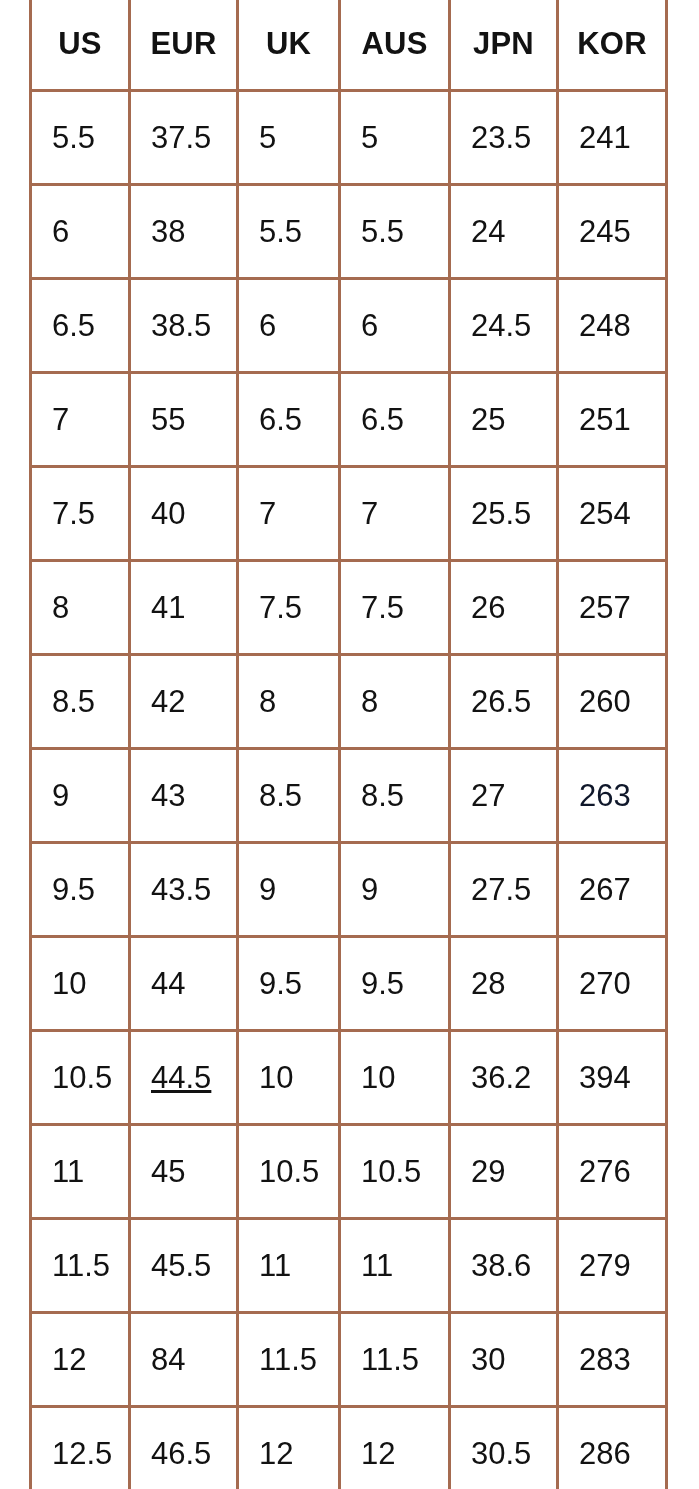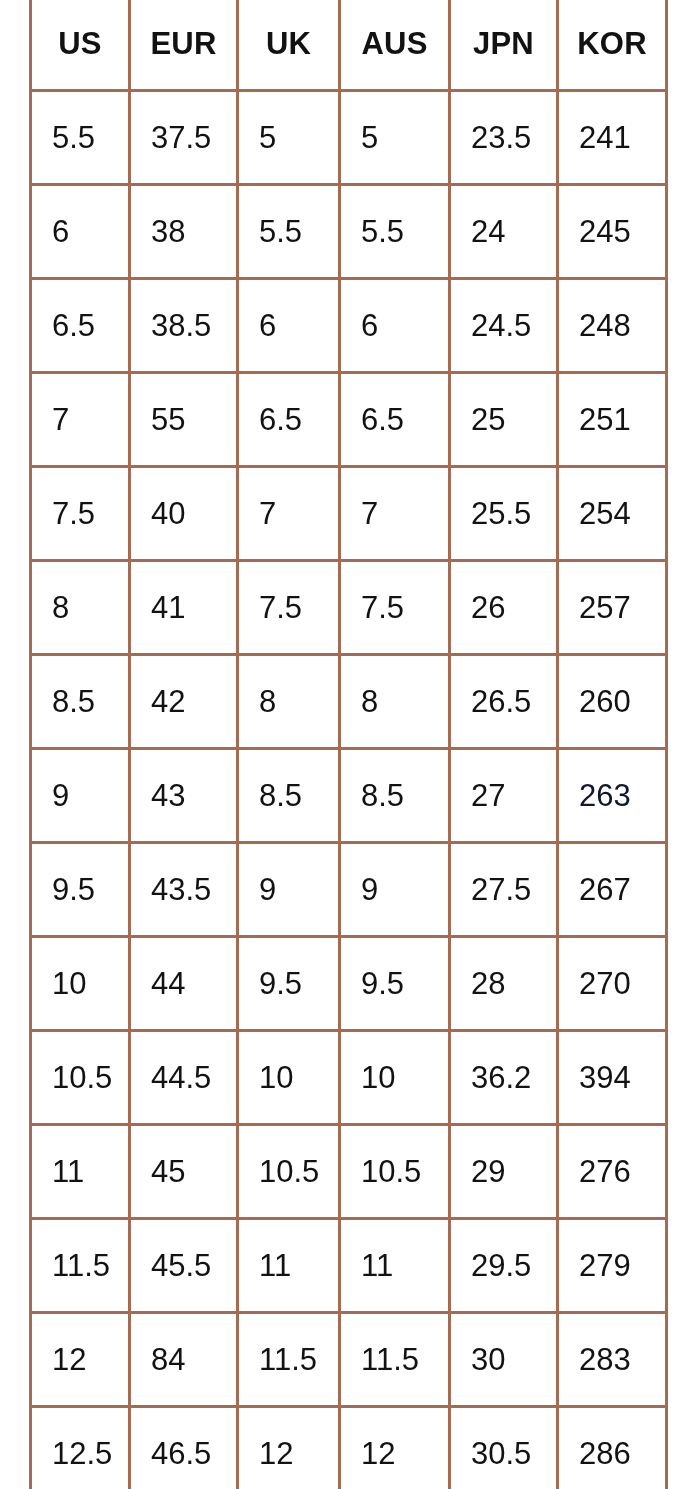--- a/index.html
+++ b/index.html
@@ -171,40 +171,40 @@
         <tr>
           <td style="border-color: rgb(165, 107, 80); color: rgb(18, 18, 18); background: rgb(255, 255, 255);">10</td>
           <td style="border-color: rgb(165, 107, 80); color: rgb(18, 18, 18); background: rgb(255, 255, 255);">44</td>
           <td style="border-color: rgb(165, 107, 80); color: rgb(18, 18, 18); background: rgb(255, 255, 255);">9.5</td>
           <td style="border-color: rgb(165, 107, 80); color: rgb(18, 18, 18); background: rgb(255, 255, 255);">9.5</td>
           <td style="border-color: rgb(165, 107, 80); color: rgb(18, 18, 18); background: rgb(255, 255, 255);">28</td>
           <td style="border-color: rgb(165, 107, 80); color: rgb(18, 18, 18); background: rgb(255, 255, 255);">270</td>
         </tr>
         <tr>
           <td style="border-color: rgb(165, 107, 80); color: rgb(18, 18, 18); background: rgb(255, 255, 255);">10.5</td>
-          <td style="border-color: rgb(165, 107, 80); color: rgb(18, 18, 18); background: rgb(255, 255, 255);">44.5</td>
+          <td style="border-color: rgb(165, 107, 80); color: rgb(18, 18, 18); background: rgb(255, 255, 255); text-decoration: underline;">44.5</td>
           <td style="border-color: rgb(165, 107, 80); color: rgb(18, 18, 18); background: rgb(255, 255, 255);">10</td>
           <td style="border-color: rgb(165, 107, 80); color: rgb(18, 18, 18); background: rgb(255, 255, 255);">10</td>
           <td style="border-color: rgb(165, 107, 80); color: rgb(18, 18, 18); background: rgb(255, 255, 255);">36.2</td>
           <td style="border-color: rgb(165, 107, 80); color: rgb(18, 18, 18); background: rgb(255, 255, 255);">394</td>
         </tr>
         <tr>
           <td style="border-color: rgb(165, 107, 80); color: rgb(18, 18, 18); background: rgb(255, 255, 255);">11</td>
           <td style="border-color: rgb(165, 107, 80); color: rgb(18, 18, 18); background: rgb(255, 255, 255);">45</td>
           <td style="border-color: rgb(165, 107, 80); color: rgb(18, 18, 18); background: rgb(255, 255, 255);">10.5</td>
           <td style="border-color: rgb(165, 107, 80); color: rgb(18, 18, 18); background: rgb(255, 255, 255);">10.5</td>
           <td style="border-color: rgb(165, 107, 80); color: rgb(18, 18, 18); background: rgb(255, 255, 255);">29</td>
           <td style="border-color: rgb(165, 107, 80); color: rgb(18, 18, 18); background: rgb(255, 255, 255);">276</td>
         </tr>
         <tr>
           <td style="border-color: rgb(165, 107, 80); color: rgb(18, 18, 18); background: rgb(255, 255, 255);">11.5</td>
           <td style="border-color: rgb(165, 107, 80); color: rgb(18, 18, 18); background: rgb(255, 255, 255);">45.5</td>
           <td style="border-color: rgb(165, 107, 80); color: rgb(18, 18, 18); background: rgb(255, 255, 255);">11</td>
           <td style="border-color: rgb(165, 107, 80); color: rgb(18, 18, 18); background: rgb(255, 255, 255);">11</td>
-          <td style="border-color: rgb(165, 107, 80); color: rgb(18, 18, 18); background: rgb(255, 255, 255);">29.5</td>
+          <td style="border-color: rgb(165, 107, 80); color: rgb(18, 18, 18); background: rgb(255, 255, 255);">38.6</td>
           <td style="border-color: rgb(165, 107, 80); color: rgb(18, 18, 18); background: rgb(255, 255, 255);">279</td>
         </tr>
         <tr>
           <td style="border-color: rgb(165, 107, 80); color: rgb(18, 18, 18); background: rgb(255, 255, 255);">12</td>
           <td style="border-color: rgb(165, 107, 80); color: rgb(18, 18, 18); background: rgb(255, 255, 255);">84</td>
           <td style="border-color: rgb(165, 107, 80); color: rgb(18, 18, 18); background: rgb(255, 255, 255);">11.5</td>
           <td style="border-color: rgb(165, 107, 80); color: rgb(18, 18, 18); background: rgb(255, 255, 255);">11.5</td>
           <td style="border-color: rgb(165, 107, 80); color: rgb(18, 18, 18); background: rgb(255, 255, 255);">30</td>
           <td style="border-color: rgb(165, 107, 80); color: rgb(18, 18, 18); background: rgb(255, 255, 255);">283</td>
         </tr>

